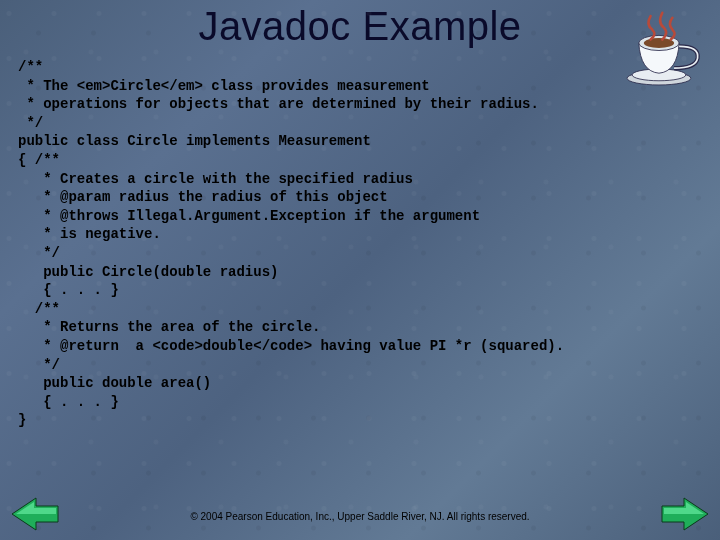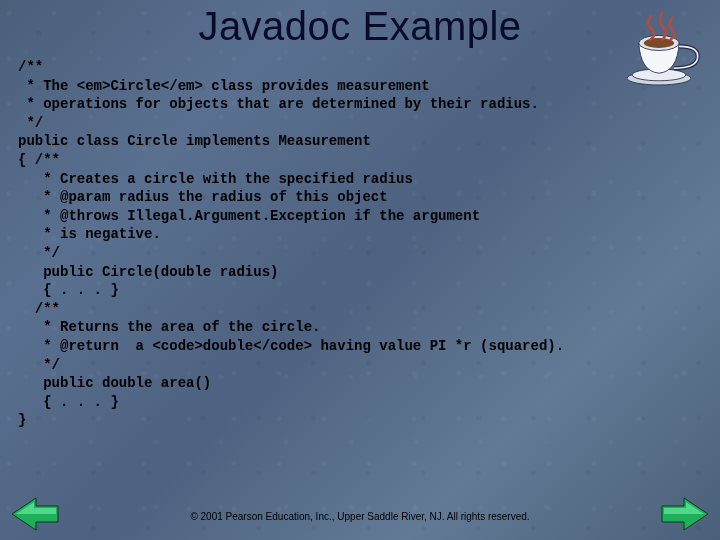--- a/index.html
+++ b/index.html
@@ -108,21 +108,21 @@
    public Circle(double radius)
    { . . . }
   /**
    * Returns the area of the circle.
    * @return  a &lt;code&gt;double&lt;/code&gt; having value PI *r (squared).
    */
    public double area()
    { . . . }
 }</div>
 
-<div class="footer">© 2001 Pearson Education, Inc., Upper Saddle River, NJ.  All rights reserved.</div>
+<div class="footer">© 2004 Pearson Education, Inc., Upper Saddle River, NJ.  All rights reserved.</div>
 
 <div class="nav-left">
   <svg viewBox="0 0 50 40" width="50" height="40">
     <polygon points="2,20 26,4 26,12 48,12 48,28 26,28 26,36" fill="#1fae5a" stroke="#0a3a1a" stroke-width="1"></polygon>
     <polygon points="6,20 24,8 24,14 46,14 46,20 6,20" fill="#4fd88a"></polygon>
   </svg>
 </div>
 
 <div class="nav-right">
   <svg viewBox="0 0 50 40" width="50" height="40">

